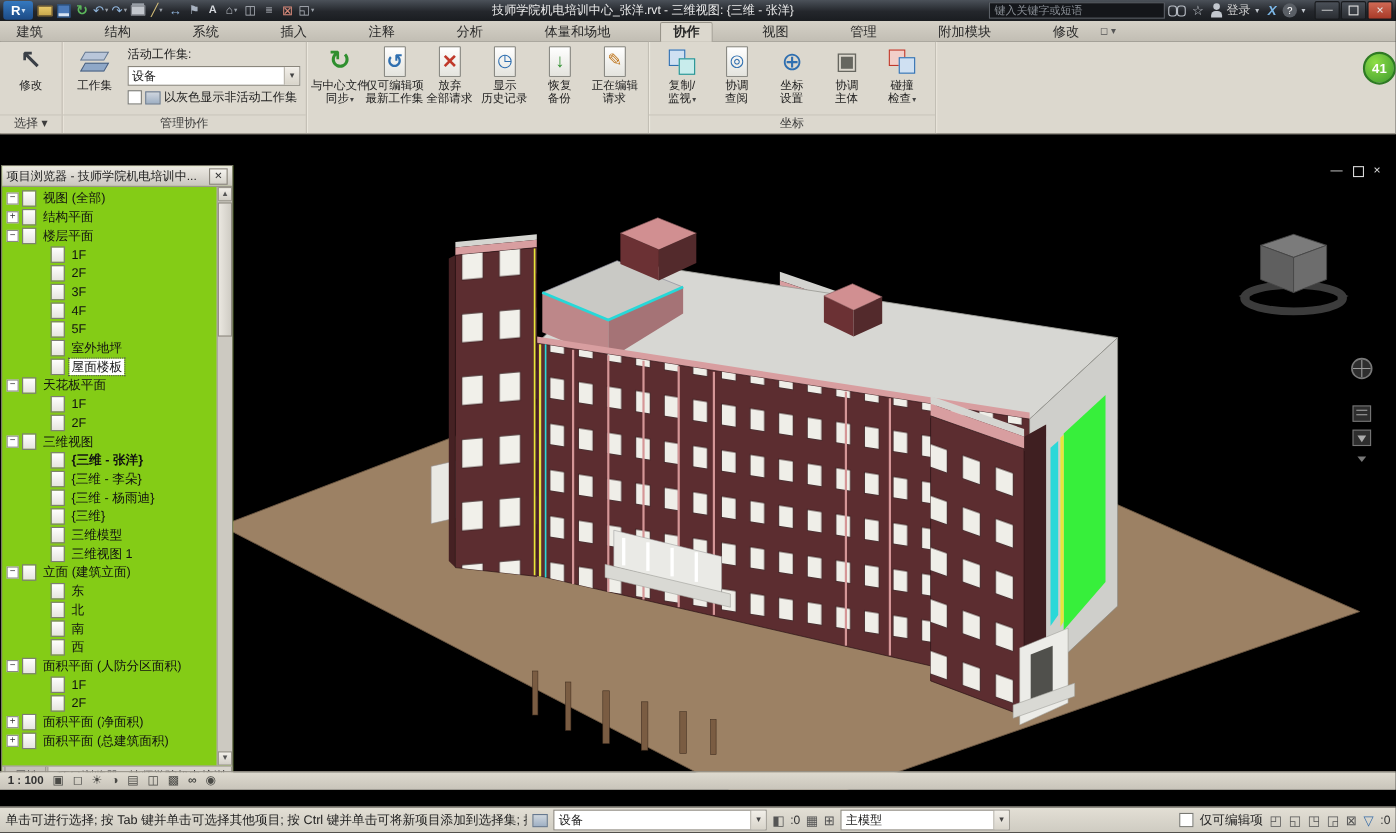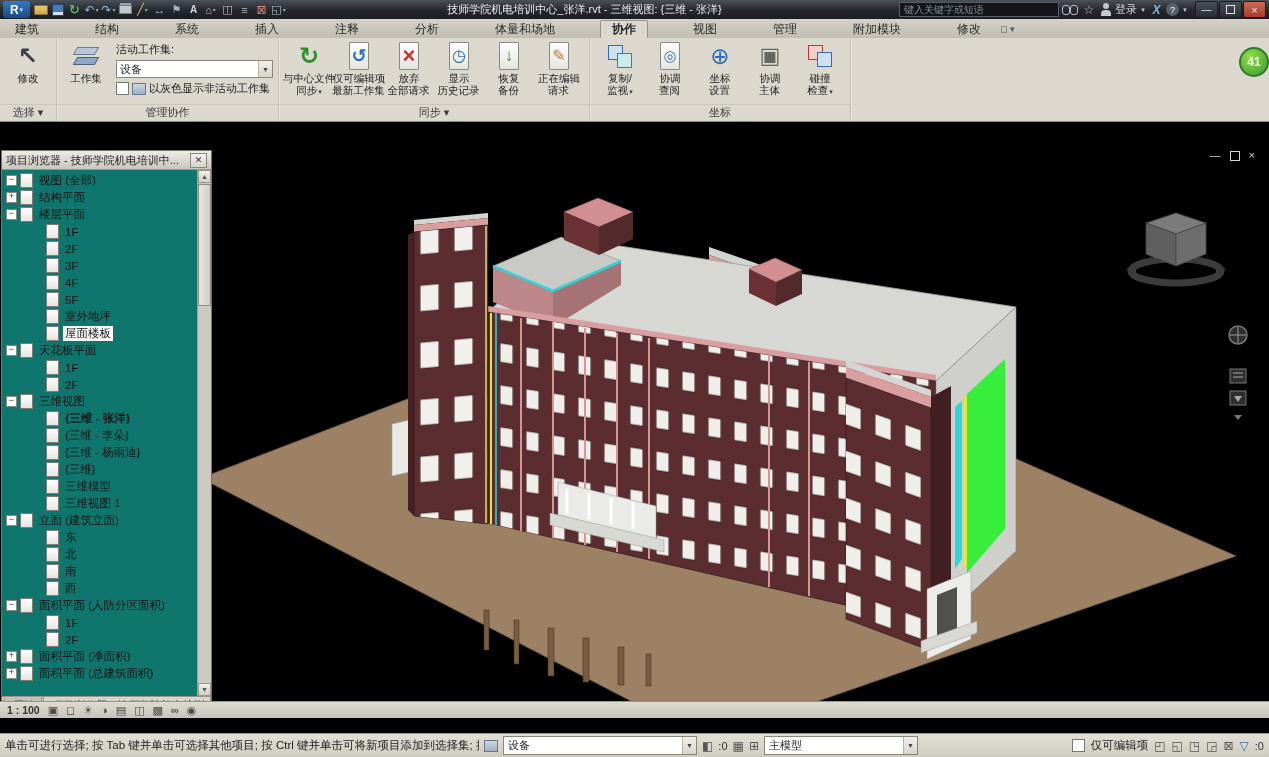--- a/index.html
+++ b/index.html
@@ -104,21 +104,21 @@
   .miniic{width:12px;height:10px;background:linear-gradient(#cfd6de,#9fb0c4);border:1px solid #66788f;flex:none;}
 
   
   .main{position:absolute;top:121px;left:0;width:1269px;height:597px;background:#000;overflow:hidden;}
   svg.model{position:absolute;left:209px;top:0;}
   .winctl{position:absolute;top:29px;right:14px;display:flex;gap:9px;align-items:center;z-index:5;}
   .wc{color:#d8d8d8;font-size:11px;line-height:11px;}
   .wc.box{width:8px;height:8px;border:1px solid #d8d8d8;}
 
   
-  .browser{position:absolute;left:1px;top:29px;width:209px;height:563px;background:#0f766e;
+  .browser{position:absolute;left:1px;top:29px;width:209px;height:563px;background:#84cc16;
     border:1px solid #78746a;display:flex;flex-direction:column;z-index:10;}
   .b-title{height:18px;flex:none;background:linear-gradient(#eeebe4,#c9c6be);display:flex;align-items:center;
     justify-content:space-between;padding:0 4px;font-size:11px;color:#222;border-bottom:1px solid #9a968c;white-space:nowrap;overflow:hidden;}
   .b-close{width:15px;height:13px;border:1px solid #8a867c;background:linear-gradient(#f5f3ee,#d5d2ca);
     font-size:9px;display:flex;align-items:center;justify-content:center;flex:none;color:#333;}
   .b-body{flex:1;position:relative;overflow:hidden;}
   .tree{position:absolute;top:0;left:0;right:13px;bottom:0;overflow:hidden;padding-top:2px;}
   .trow{height:17px;display:flex;align-items:center;font-size:11.5px;color:#111;white-space:nowrap;}
   .trow.lv0{padding-left:4px;align-items:center;}.trow.lv1{padding-left:4px;}.trow.lv2{padding-left:30px;}
   .exp{width:9px;height:9px;border:1px solid #8a8a84;background:#fff;margin-right:3px;flex:none;
@@ -297,21 +297,20 @@
             <span class="l1">恢复</span>
             <span class="l2"><span>备份</span><span class="barr"></span></span>
           </div>
 
           <div class="bigbtn">
             <span class="bicon editing"></span>
             <span class="l1">正在编辑</span>
             <span class="l2"><span>请求</span><span class="barr"></span></span>
           </div>
         </div>
-      <div class="rp-label">同步 ▾</div>
     </div>
 
     <div class="rpanel">
       <div class="rp-body">
 
           <div class="bigbtn">
             <span class="bicon copy-monitor"></span>
             <span class="l1">复制/</span>
             <span class="l2"><span>监视</span><span class="barr">▾</span></span>
           </div>

